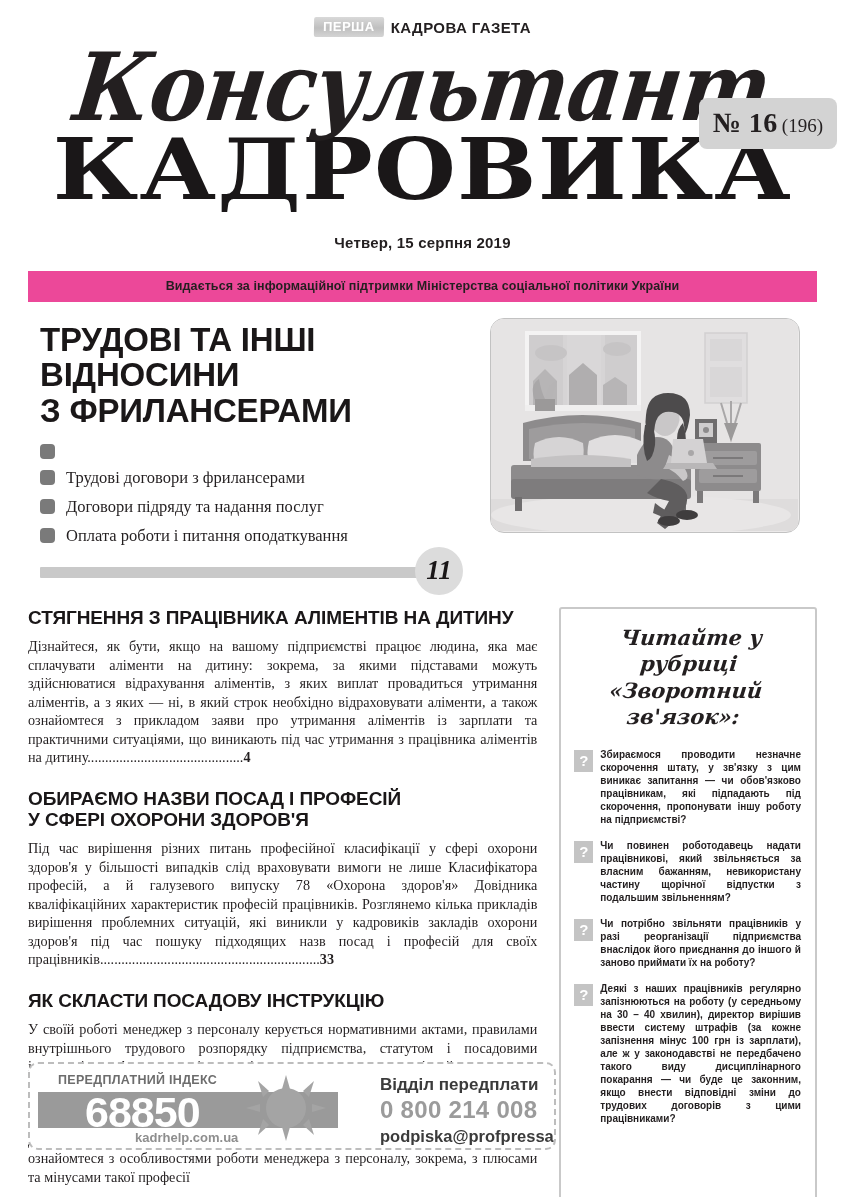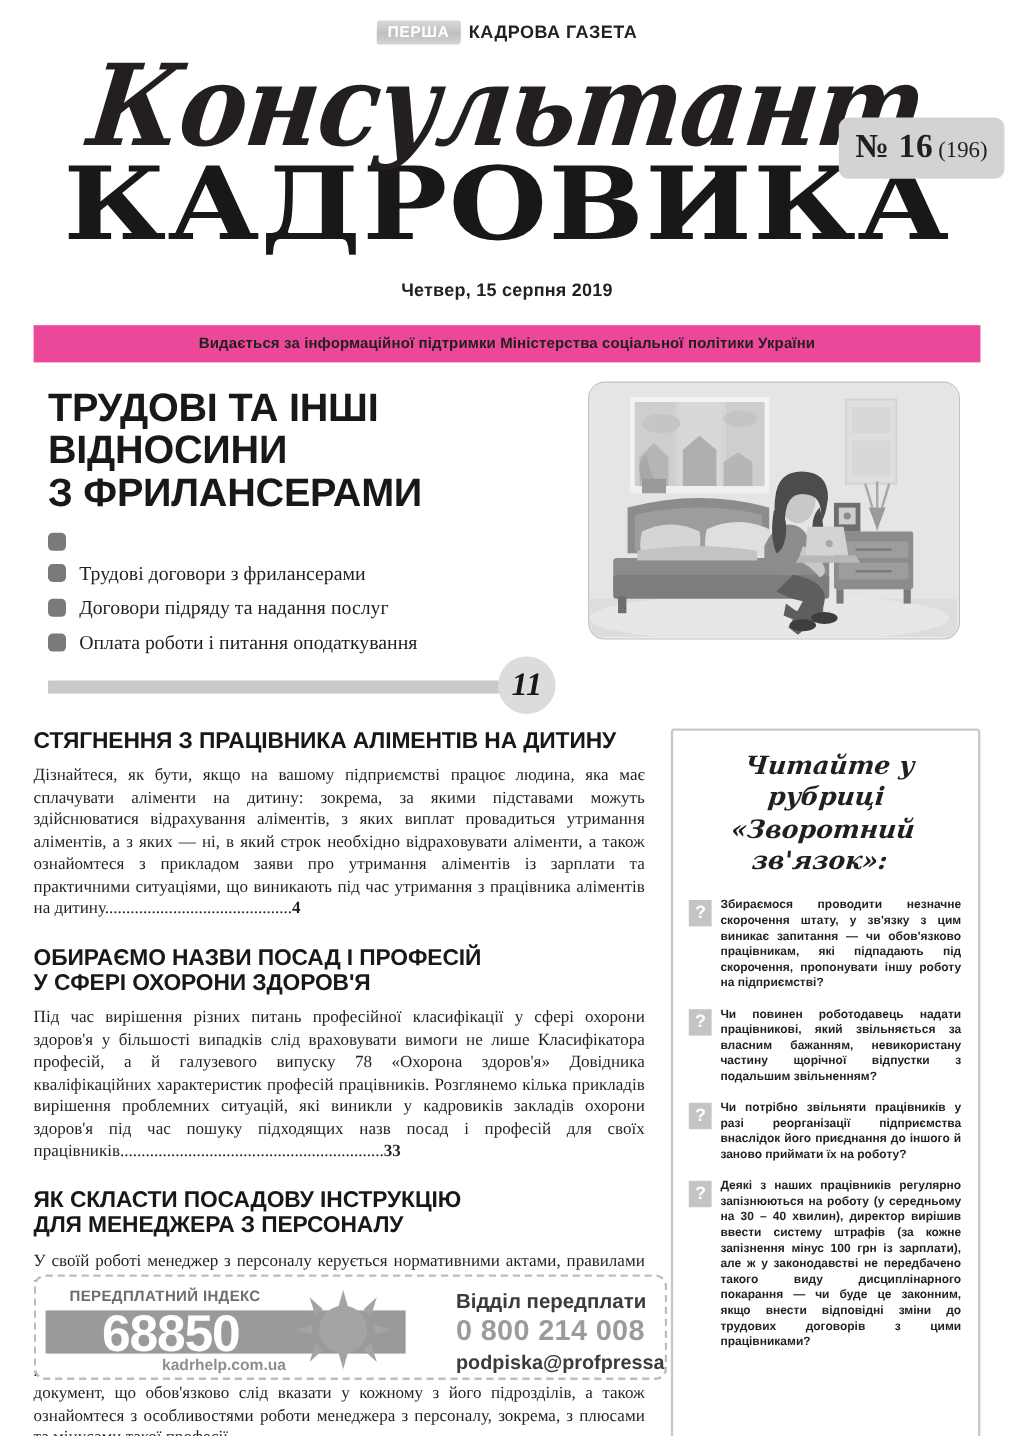--- a/index.html
+++ b/index.html
@@ -404,21 +404,20 @@
       <div class="art-head">
         <div>ОБИРАЄМО НАЗВИ ПОСАД І ПРОФЕСІЙ</div>
         <div>У СФЕРІ ОХОРОНИ ЗДОРОВ'Я</div>
       </div>
       <div class="art-body"><span>Під час вирішення різних питань професійної класифікації у сфері охорони здоров'я у більшості випадків слід враховувати вимоги не лише Класифікатора професій, а й галузевого випуску 78 «Охорона здоров'я» Довідника кваліфікаційних характеристик професій працівників. Розглянемо кілька прикладів вирішення проблемних ситуацій, які виникли у кадровиків закладів охорони здоров'я під час пошуку підходящих назв посад і професій для своїх працівників</span><span>..............................................................</span><span class="pg">33</span></div>
     </div>
 
     <div class="article">
       <div class="art-head">
         <div>ЯК СКЛАСТИ ПОСАДОВУ ІНСТРУКЦІЮ</div>
-        <div>ДЛЯ МЕНЕДЖЕРА З ПЕРСОНАЛУ</div>
       </div>
       <div class="art-body"><span>У своїй роботі менеджер з персоналу керується нормативними актами, правилами внутрішнього трудового розпорядку підприємства, статутом і посадовими інструкціями. А посадова інструкція менеджера з персоналу і є його головним робочим документом. Звісно, посадові інструкції можуть суттєво різнитися, оскільки є різними й потреби підприємств, однак багато пунктів залишаються незмінними для всіх менеджерів з персоналу. Дізнайтеся, як скласти такий документ, що обов'язково слід вказати у кожному з його підрозділів, а також ознайомтеся з особливостями роботи менеджера з персоналу, зокрема, з плюсами та мінусами такої професії</span></div>
     </div>
 
   </div>
 
   <div class="col-right">
     <div class="sidebar">
       <div class="sidebar-title">
         <div>Читайте у рубриці</div>

